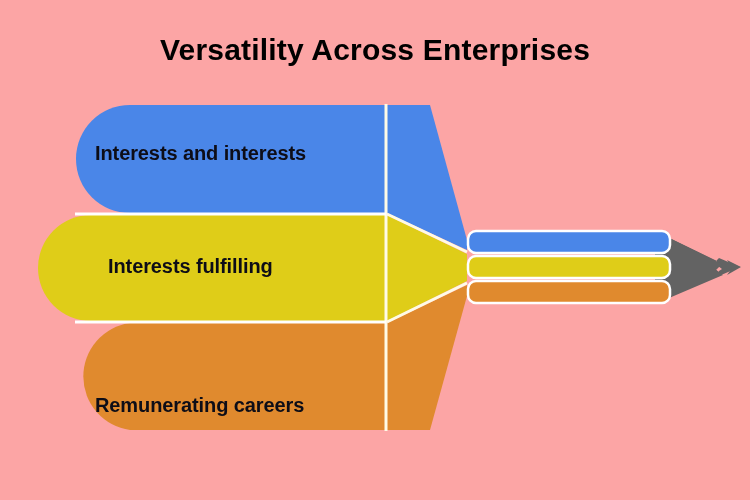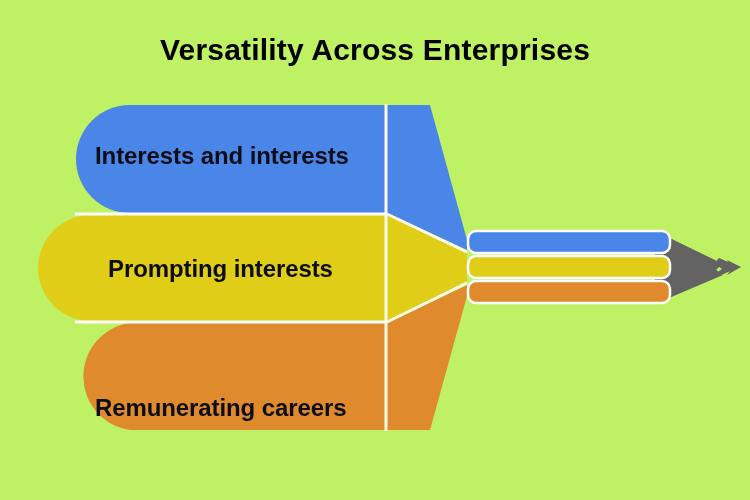--- a/index.html
+++ b/index.html
@@ -14,21 +14,21 @@
     position: relative;
     overflow: hidden;
     font-family: "Liberation Sans", sans-serif;
   }
   #page-root {
     position: absolute;
     left: 0;
     top: 0;
     width: 750px;
     height: 500px;
-    background: #bef264;
+    background: #fca5a5;
   }
   #chart-title {
     position: absolute;
     left: 0;
     top: 33px;
     width: 750px;
     text-align: center;
     font-size: 30px;
     font-weight: bold;
     color: #000000;
@@ -38,21 +38,21 @@
   }
   #pencil-svg {
     position: absolute;
     left: 0;
     top: 0;
     width: 750px;
     height: 500px;
   }
   .bar-label {
     position: absolute;
-    font-size: 24px;
+    font-size: 20px;
     font-weight: bold;
     color: #0d0d17;
     font-family: "Liberation Sans", sans-serif;
     white-space: nowrap;
     letter-spacing: -0.1px;
   }
   #label-0 { left: 95px; top: 142px; }
   #label-1 { left: 108px; top: 255px; }
   #label-2 { left: 95px; top: 362px; margin-top: 32px; }
 </style>
@@ -131,17 +131,17 @@
     <path fill="#636363" d="M 655 231 L 722 264 L 716 270 L 723 275 L 655 304 Z"></path>
     <path fill="#636363" d="M 727 260 L 741 267 L 727 275 L 732 268 Z"></path>
 
     <rect x="468" y="231" width="202" height="22" rx="8" ry="8" fill="#4a86e8" stroke="#ffffff" stroke-width="2.5"></rect>
     <rect x="468" y="256" width="202" height="22" rx="8" ry="8" fill="#dfcd18" stroke="#ffffff" stroke-width="2.5"></rect>
     <rect x="468" y="281" width="202" height="22" rx="8" ry="8" fill="#e08a2e" stroke="#ffffff" stroke-width="2.5"></rect>
   </svg>
 
   <div class="bar-label" id="label-0">Interests and interests</div>
 
-  <div class="bar-label" id="label-1">Prompting interests</div>
+  <div class="bar-label" id="label-1">Interests fulfilling</div>
 
   <div class="bar-label" id="label-2">Remunerating careers</div>
 
 </div>
 
 </body></html>

